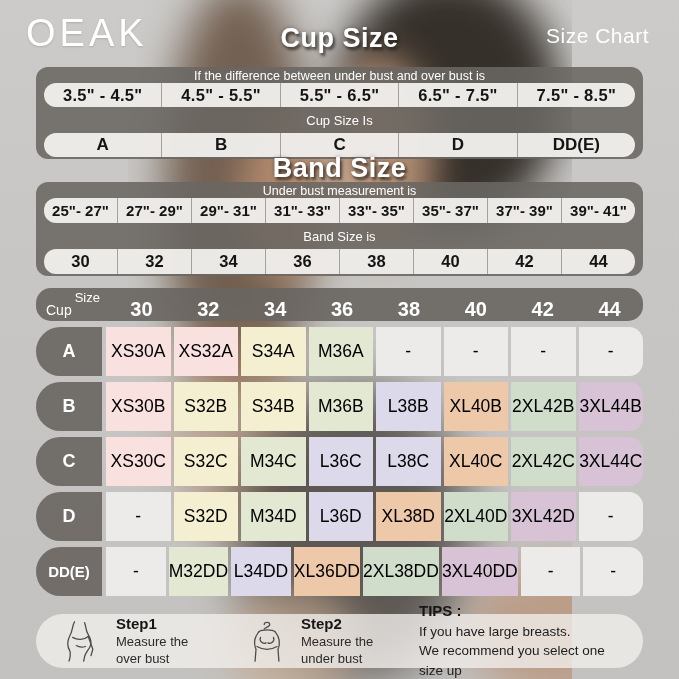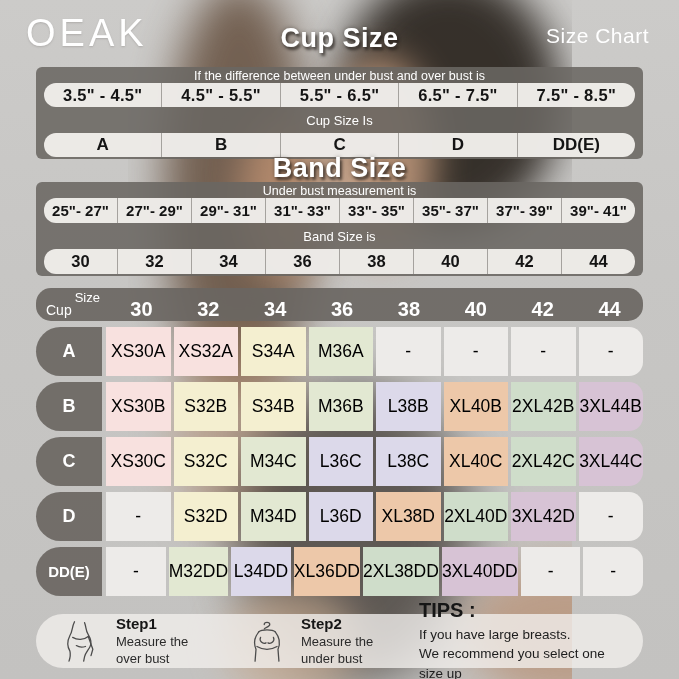--- a/index.html
+++ b/index.html
@@ -19,21 +19,21 @@
   .b-leg-l{left:96px;top:588px;width:135px;height:110px;background:#c9ab90;filter:blur(18px);opacity:.65;}
   .content{position:absolute;inset:0;z-index:2;}
   
   .brand{position:absolute;left:26px;top:12px;color:#fff;font-size:38px;font-weight:400;
          letter-spacing:4px;text-shadow:0 1px 2px rgba(120,118,115,.35);}
   .size-chart{position:absolute;right:30px;top:24px;color:#fff;font-size:21px;font-weight:500;letter-spacing:.5px;}
   .sec-title{position:absolute;left:0;right:0;text-align:center;color:#fff;font-size:27px;font-weight:700;
              letter-spacing:.5px;text-shadow:2px 3px 3px rgba(35,30,26,.7),0 0 4px rgba(40,36,32,.45);}
   .t-cup{top:23px;} .t-band{top:153px;}
   
-  .block{position:absolute;left:36px;right:36px;background:rgba(106,102,98,.88);border-radius:6px;
+  .block{position:absolute;left:36px;right:36px;background:rgba(106,102,98,.88);border-radius:12px;
          padding:1px 0 2px 0;}
   .blk-cup{top:67px;} .blk-band{top:182px;}
   .bar{display:flex;align-items:center;justify-content:center;color:#fff;font-weight:500;}
   .bar-sm{height:15px;font-size:12.5px;} .bar-md{height:26px;font-size:13px;}
   .white-row{display:flex;margin:0 8px;background:rgba(243,241,238,.94);border-radius:12px;overflow:hidden;}
   .row-cup{height:24px;} .row-band{height:25px;}
   .wcell{flex:1;display:flex;align-items:center;justify-content:center;color:#141414;
          border-right:1.5px solid #a5a29e;}
   .wcell:last-child{border-right:none;}
   .fz-range{font-size:16.5px;font-weight:600;letter-spacing:.3px;}
@@ -61,21 +61,21 @@
           box-sizing:border-box;}
   .step-icon{flex:none;width:44px;height:46px;}
   .step-icon svg{width:100%;height:100%;stroke:#4c4c4c;stroke-width:1.4;fill:none;stroke-linecap:round;}
   .step-block{flex:none;}
   .step-label{font-size:15px;font-weight:700;color:#161616;margin-bottom:2px;}
   .step-line{font-size:13px;color:#2b2b2b;line-height:1.25;}
   .w-step1{width:125px;margin-left:14px;}
   .w-step2{width:106px;margin-left:12px;}
   .icon2{margin-left:4px;}
   .tips{margin-left:12px;flex:1;}
-  .tips-label{font-size:20px;font-weight:700;color:#161616;margin-bottom:3px;}
+  .tips-label{font-size:15px;font-weight:700;color:#161616;margin-bottom:3px;}
   .tips-line{font-size:13.5px;font-weight:500;color:#1d1d1d;line-height:1.45;}
 </style>
 </head>
 <body>
 
 <div class="page">
 
   <div class="photo">
     <div class="blob b-hair-l"></div>
     <div class="blob b-hair-r"></div>

